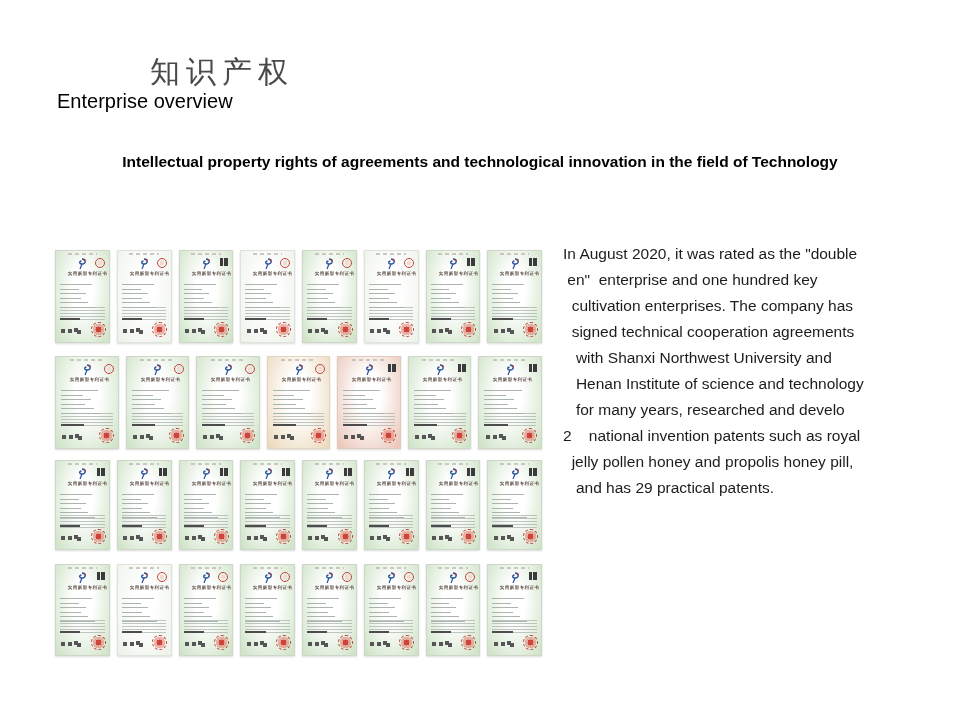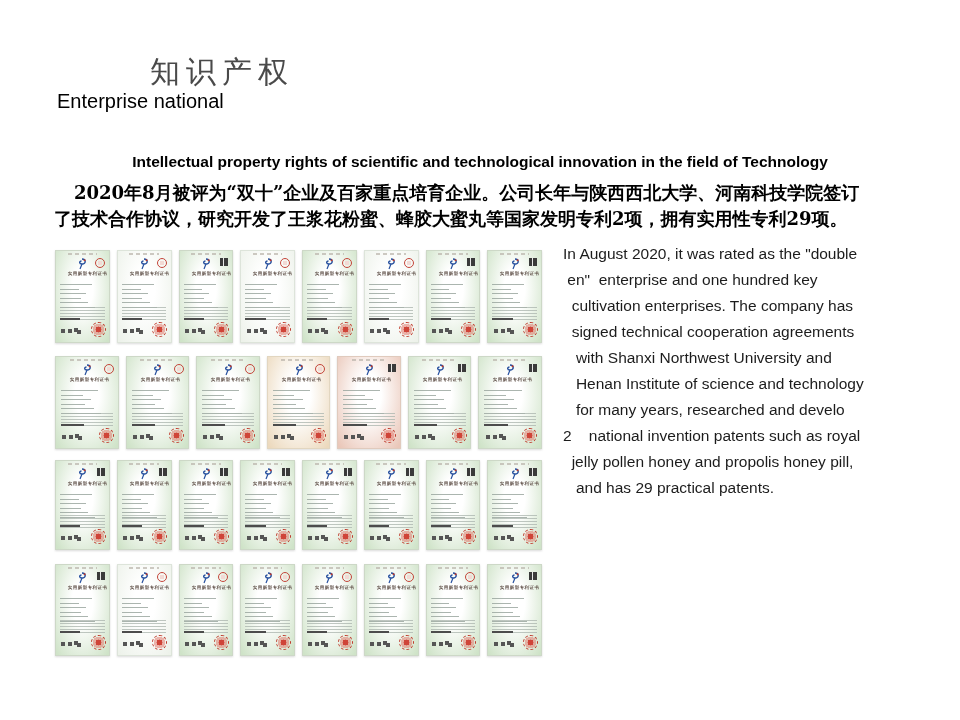--- a/index.html
+++ b/index.html
@@ -65,28 +65,24 @@
   .cert-seal{position:absolute;bottom:5px;right:6%;width:13px;height:13px;border-radius:50%;
     border:1px dashed #c0392b;
     background:radial-gradient(circle,#cf4438 0 32%,rgba(226,122,110,.55) 33% 62%,transparent 64%);}
 </style>
 </head>
 <body>
 
 <div class="slide">
 
   <div class="page-title-zh">知识产权</div>
-  <div class="page-title-en">Enterprise national</div>
+  <div class="page-title-en">Enterprise overview</div>
 
-  <div class="subtitle-en">Intellectual property rights of scientific and technological innovation in the field of Technology</div>
+  <div class="subtitle-en">Intellectual property rights of agreements and technological innovation in the field of Technology</div>
 
-  <div class="intro-zh">
-    <div class="l1">2020年8月被评为“双十”企业及百家重点培育企业。公司长年与陕西西北大学、河南科技学院签订</div>
-    <div class="l2">了技术合作协议，研究开发了王浆花粉蜜、蜂胶大蜜丸等国家发明专利2项，拥有实用性专利29项。</div>
-  </div>
 
   <div class="cert-grid" id="cert-grid">
       <div class="cert-row r1">
         <div class="cert green">
           <div class="cert-ribbon"></div>
           <svg class="cert-emblem" viewBox="0 0 12 12">
             <path d="M6 1 C10 1 10.5 6 6 6 C3 6 3 3.2 5.5 3" stroke="#27509e" stroke-width="1.4" fill="none"></path>
             <path d="M6 6 L4 11" stroke="#27509e" stroke-width="1.2"></path>
             <circle cx="8.6" cy="2.2" r="1" fill="#c0392b"></circle>
           </svg>

